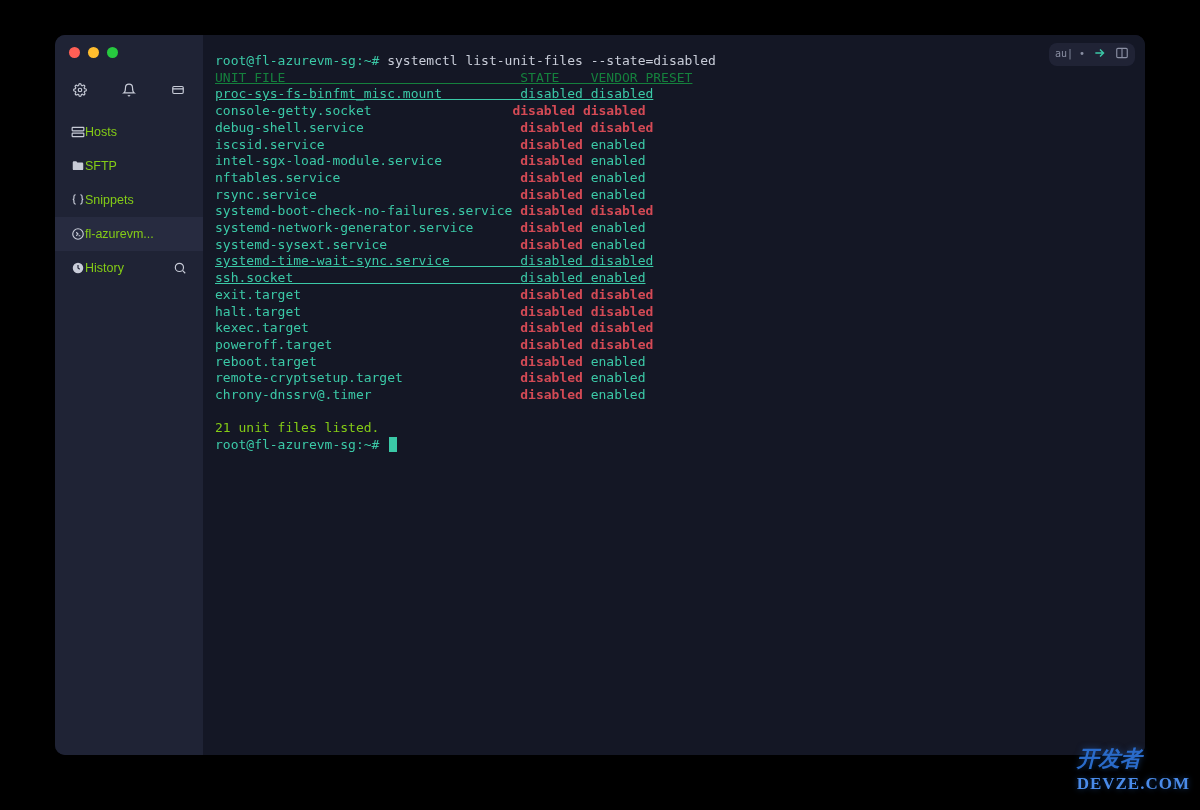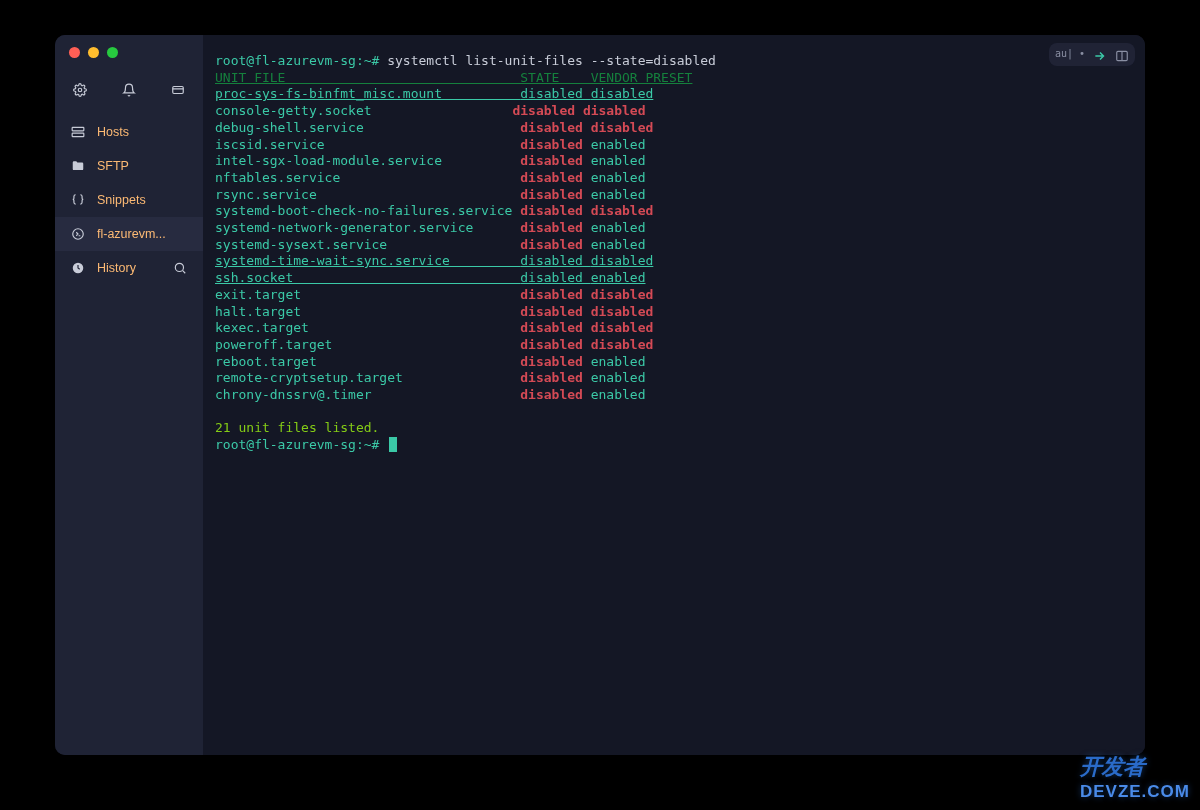--- a/index.html
+++ b/index.html
@@ -45,24 +45,24 @@
 .sidebar-top-icons {
   display: flex;
   justify-content: space-between;
   align-items: center;
   padding: 6px 18px 18px 18px;
 }
 .sidebar-item {
   display: flex;
   align-items: flex-start;
   padding: 10px 16px;
-  color: #fdba74;
+  color: #84cc16;
   font-size: 12.5px;
   cursor: pointer;
-  gap: 12px;
+  gap: 0;
   position: relative;
 }
 .sidebar-item.active {
   background: #272b40;
 }
 .sidebar-item .label { flex: 1; white-space: nowrap; overflow: hidden; text-overflow: ellipsis; }
 .sidebar-icon {
   width: 14px;
   height: 14px;
   display: inline-flex;
@@ -79,21 +79,21 @@
   font-family: "Menlo", "Monaco", "Consolas", monospace;
   font-size: 13px;
   line-height: 16.7px;
   color: #c8ccd8;
 }
 .term-controls {
   position: absolute;
   top: 8px;
   right: 10px;
   display: flex;
-  align-items: flex-end;
+  align-items: flex-start;
   gap: 8px;
   background: rgba(40,44,65,0.6);
   border-radius: 8px;
   padding: 3px 6px;
 }
 .term-ctrl-text { font-size: 10px; color: #8a8fa3; }
 .term-ctrl-icon { width: 14px; height: 14px; display: inline-flex; }
 .term-ctrl-icon svg { width: 14px; height: 14px; }
 .prompt-line { color: #3bc9a7; }
 .prompt-line .cmd { color: #c8ccd8; }
@@ -108,27 +108,28 @@
   display: inline-block;
   width: 8px;
   height: 15px;
   background: #3bc9a7;
   vertical-align: text-bottom;
   margin-left: 2px;
 }
 .watermark {
   position: absolute;
   right: 10px;
-  bottom: 8px;
+  bottom: 16px;
   font-size: 22px;
   font-weight: 700;
   font-style: italic;
   color: #2a6bc9;
   text-shadow: 0 0 6px rgba(42,107,201,0.5);
   letter-spacing: -0.5px;
+  font-family: Liberation Serif, serif;
 }
 .watermark .small { font-size: 17px; display: block; color: #4a8be9; text-align: right; font-style: normal; letter-spacing: 1px; }
 </style>
 </head>
 <body>
 
 <div class="window">
   <div class="traffic-lights">
     <div class="tl tl-red"></div>
     <div class="tl tl-yellow"></div>

